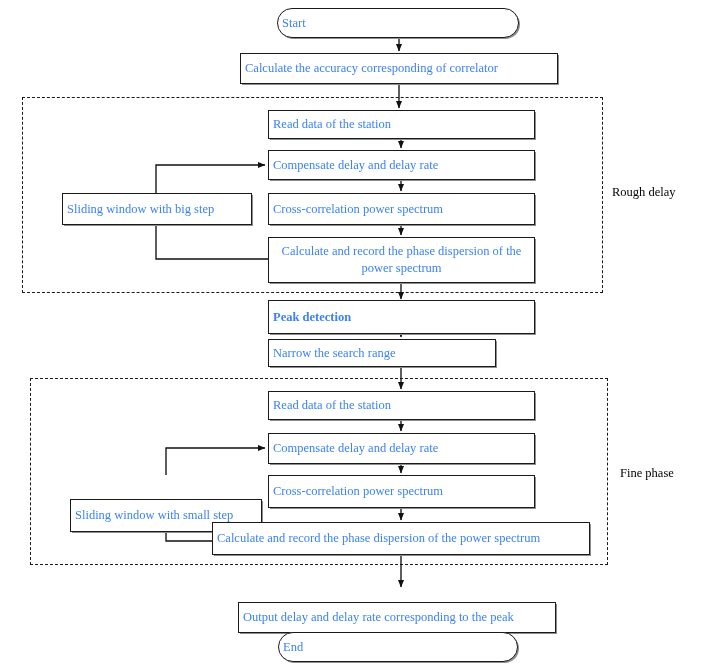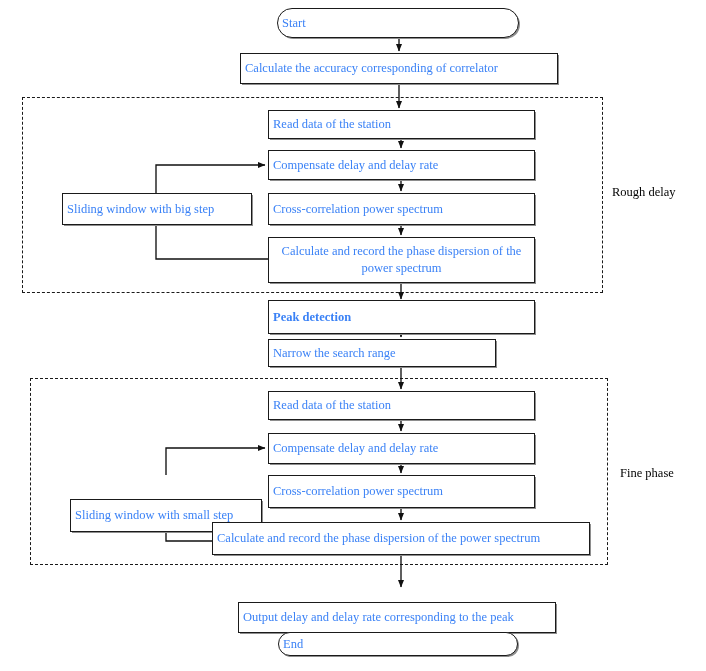--- a/index.html
+++ b/index.html
@@ -152,17 +152,17 @@
   </div>
 
   <div class="node" style="left:212px; top:522px; width:378px; height:33px;">
     <span>Calculate and record the phase dispersion of the power spectrum</span>
   </div>
 
   <div class="node" style="left:238px; top:602px; width:318px; height:31px;">
     <span>Output delay and delay rate corresponding to the peak</span>
   </div>
 
-  <div class="node terminal" style="left:278px; top:632px; width:240px; height:24px;">
+  <div class="node terminal" style="left:278px; top:632px; width:240px; height:30px;">
     <span>End</span>
   </div>
 
 </div>
 
 </body></html>

